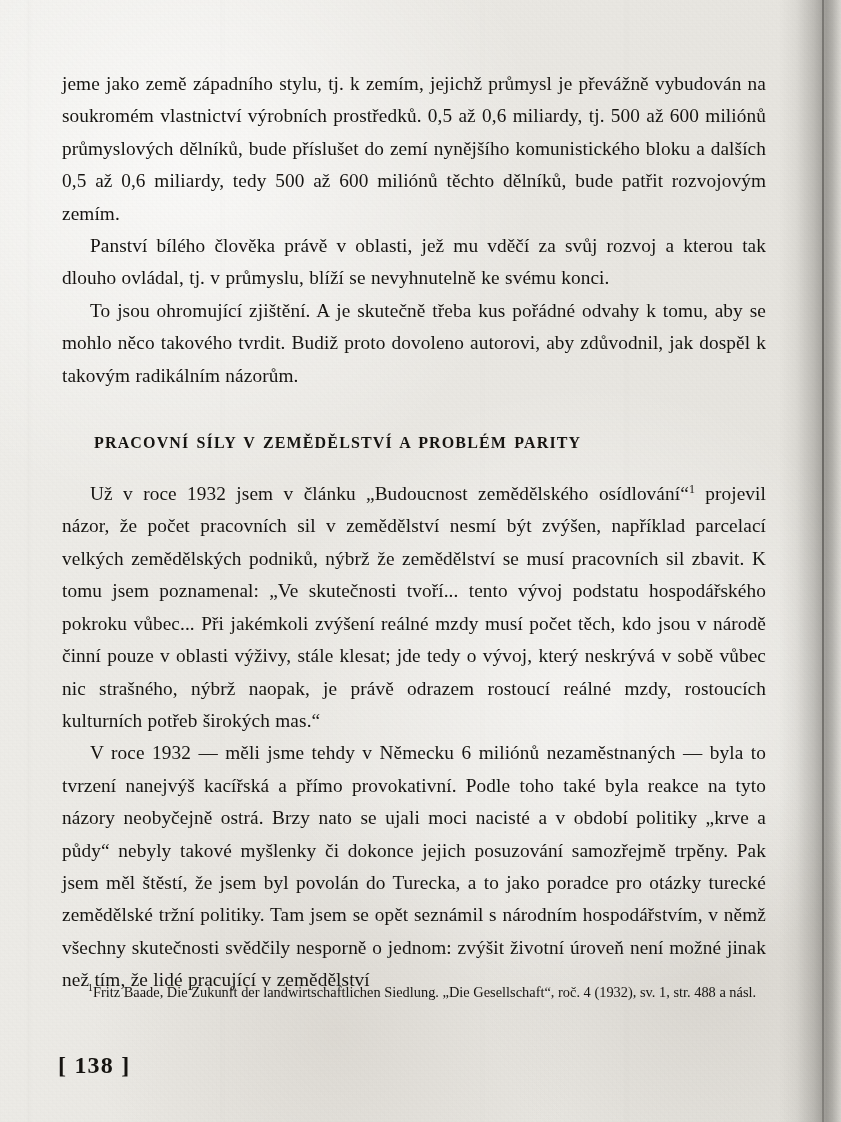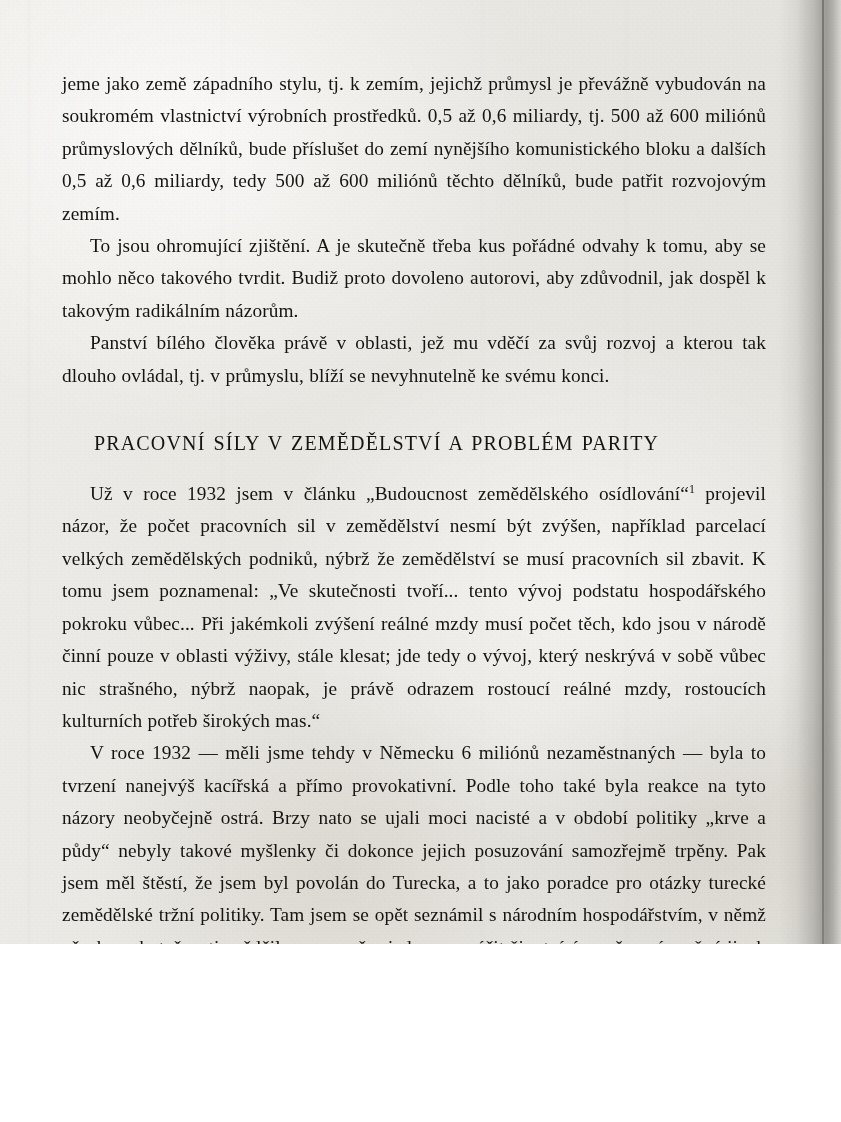--- a/index.html
+++ b/index.html
@@ -4,21 +4,21 @@
 <style>
   html, body {
     margin: 0;
     padding: 0;
     background: #ffffff;
   }
 
   #page {
     position: relative;
     width: 841px;
-    height: 944px;
+    height: 1122px;
     overflow: hidden;
     background: #a3a3a3;
     font-family: "Liberation Serif", "DejaVu Serif", serif;
     color: #1c1a17;
   }
 
   
   #paper-bg {
     position: absolute;
     inset: 0;
@@ -99,22 +99,22 @@
     letter-spacing: .1px;
     word-spacing: .4px;
     text-rendering: optimizeLegibility;
   }
   p.body.indent {
     text-indent: 28px;
   }
 
   h2.section-heading {
     margin: 38px 0 22px 0;
-    font-size: 20px;
-    font-weight: normal;
+    font-size: 16px;
+    font-weight: bold;
     line-height: 26px;
     letter-spacing: 1.15px;
     word-spacing: 2px;
     text-indent: 32px;
     text-transform: uppercase;
   }
 
   sup.fn-ref {
     font-size: .62em;
     vertical-align: super;
@@ -166,22 +166,22 @@
 
   <div id="paper-bg"></div>
   <div id="paper-grain"></div>
   <div id="paper-streaks"></div>
 
   <div id="ink">
 
     <div id="content">
 
       <p class="body">jeme jako země západního stylu, tj. k zemím, jejichž průmysl je převážně vybudován na soukromém vlastnictví výrobních prostředků. 0,5 až 0,6 miliardy, tj. 500 až 600 miliónů průmyslových dělníků, bude příslušet do zemí nynějšího komunistického bloku a dalších 0,5 až 0,6 miliardy, tedy 500 až 600 miliónů těchto dělníků, bude patřit rozvojovým zemím.</p>
+      <p class="body indent">Panství bílého člověka právě v oblasti, jež mu vděčí za svůj rozvoj a kterou tak dlouho ovládal, tj. v průmyslu, blíží se nevyhnutelně ke svému konci.</p>
       <p class="body indent">To jsou ohromující zjištění. A je skutečně třeba kus pořádné odvahy k tomu, aby se mohlo něco takového tvrdit. Budiž proto dovoleno autorovi, aby zdůvodnil, jak dospěl k takovým radikálním názorům.</p>
-      <p class="body indent">Panství bílého člověka právě v oblasti, jež mu vděčí za svůj rozvoj a kterou tak dlouho ovládal, tj. v průmyslu, blíží se nevyhnutelně ke svému konci.</p>
 
       <h2 class="section-heading">Pracovní síly v zemědělství a problém parity</h2>
 
       <p class="body indent"><span>Už v roce 1932 jsem v článku „Budoucnost zemědělského osídlování“</span><sup class="fn-ref">1</sup><span> projevil názor, že počet pracovních sil v zemědělství nesmí být zvýšen, například parcelací velkých zemědělských podniků, nýbrž že zemědělství se musí pracovních sil zbavit. K tomu jsem poznamenal: „Ve skutečnosti tvoří... tento vývoj podstatu hospodářského pokroku vůbec... Při jakémkoli zvýšení reálné mzdy musí počet těch, kdo jsou v národě činní pouze v oblasti výživy, stále klesat; jde tedy o vývoj, který neskrývá v sobě vůbec nic strašného, nýbrž naopak, je právě odrazem rostoucí reálné mzdy, rostoucích kulturních potřeb širokých mas.“</span></p>
 
       <p class="body indent">V roce 1932 — měli jsme tehdy v Německu 6 miliónů nezaměstnaných — byla to tvrzení nanejvýš kacířská a přímo provokativní. Podle toho také byla reakce na tyto názory neobyčejně ostrá. Brzy nato se ujali moci nacisté a v období politiky „krve a půdy“ nebyly takové myšlenky či dokonce jejich posuzování samozřejmě trpěny. Pak jsem měl štěstí, že jsem byl povolán do Turecka, a to jako poradce pro otázky turecké zemědělské tržní politiky. Tam jsem se opět seznámil s národním hospodářstvím, v němž všechny skutečnosti svědčily nesporně o jednom: zvýšit životní úroveň není možné jinak než tím, že lidé pracující v zemědělství</p>
 
     </div>
 
     <div id="footnote"><span class="fn-marker">1</span><span class="fn-author">Fritz Baade</span><span>, Die Zukunft der landwirtschaftlichen Siedlung. „Die Gesellschaft“, roč. 4 (1932), sv. 1, str. 488 a násl.</span></div>

